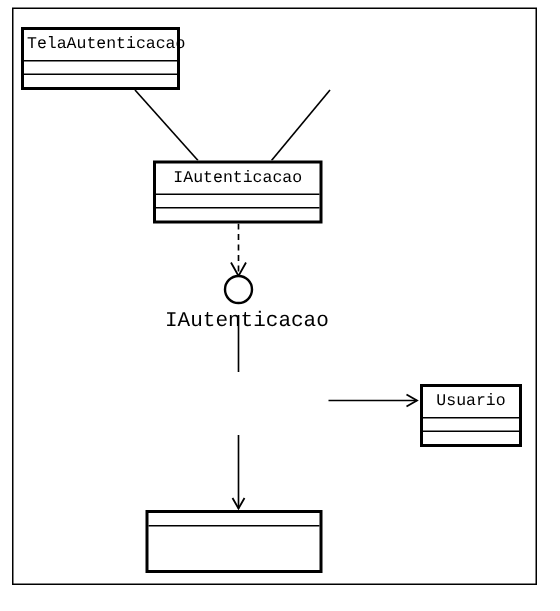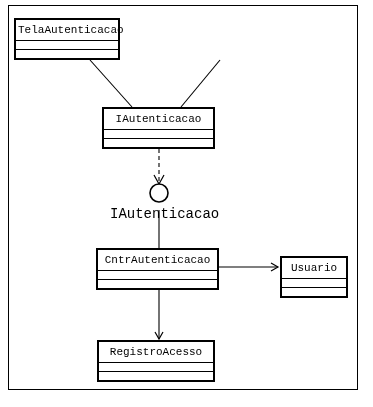--- a/index.html
+++ b/index.html
@@ -106,33 +106,27 @@
     <div class="uml-ops"></div>
   </div>
 
 
   <div class="uml-class" style="left:102px; top:107px; width:113px; height:42px;">
     <div class="uml-name">IAutenticacao</div>
     <div class="uml-attrs"></div>
     <div class="uml-ops"></div>
   </div>
 
-  <div class="uml-class" style="left:96px; top:248px; width:123px; height:42px;">
-    <div class="uml-name">CntrAutenticacao</div>
-    <div class="uml-attrs"></div>
-    <div class="uml-ops"></div>
-  </div>
 
   <div class="uml-class" style="left:280px; top:256px; width:68px; height:42px;">
     <div class="uml-name">Usuario</div>
     <div class="uml-attrs"></div>
     <div class="uml-ops"></div>
   </div>
 
   <div class="uml-class" style="left:97px; top:340px; width:118px; height:42px;">
-    <div class="uml-name">RegistroAcesso</div>
     <div class="uml-attrs"></div>
     <div class="uml-ops"></div>
   </div>
 
   <div class="iface-label" style="left:110px; top:206px;">IAutenticacao</div>
 
 </div>
 
 </body></html>

